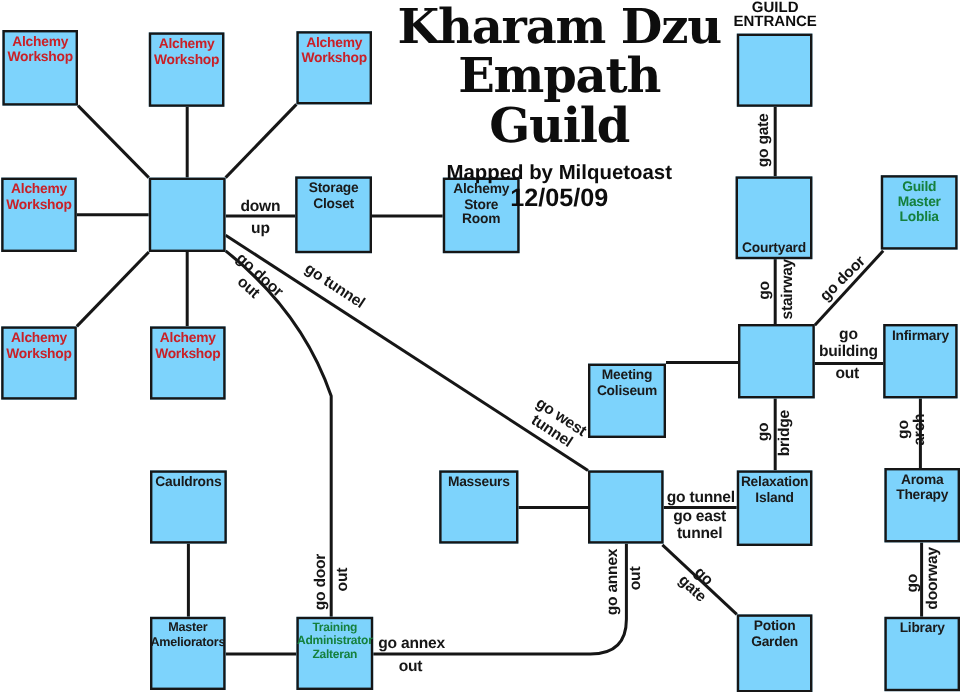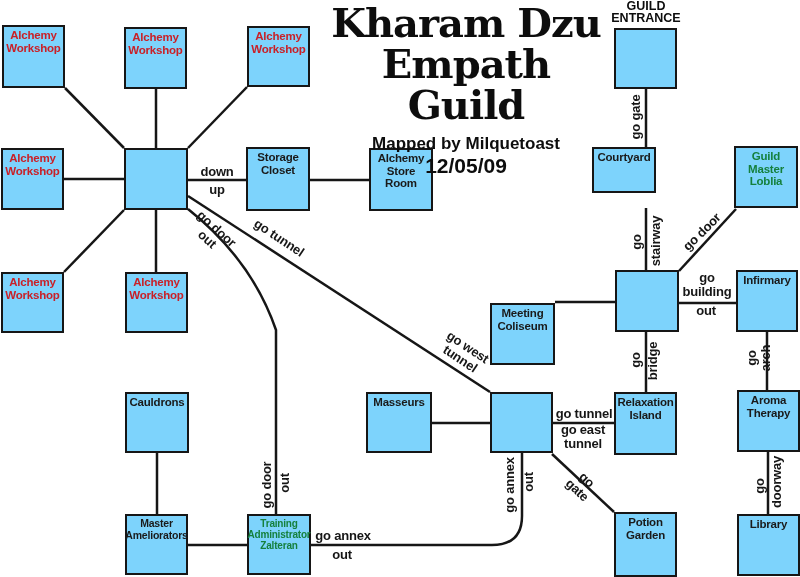--- a/index.html
+++ b/index.html
@@ -99,21 +99,21 @@
     </div>
     <div class="room" style="left: 1px; top: 272px; width: 63px; height: 61px;">
       <span class="room-label" style="color: rgb(201, 32, 39);">Alchemy
 Workshop</span>
     </div>
     <div class="room" style="left: 125px; top: 272px; width: 63px; height: 61px;">
       <span class="room-label" style="color: rgb(201, 32, 39);">Alchemy
 Workshop</span>
     </div>
     <div class="room" style="left: 614px; top: 28px; width: 63px; height: 61px;"></div>
-    <div class="room" style="left: 592px; top: 147px; width: 64px; height: 46px;">
+    <div class="room" style="left: 613px; top: 147px; width: 64px; height: 69px; align-items: flex-end;">
       <span class="room-label" style="color: rgb(26, 26, 26);">Courtyard</span>
     </div>
     <div class="room" style="left: 734px; top: 146px; width: 64px; height: 62px;">
       <span class="room-label" style="color: rgb(21, 128, 61);">Guild
 Master
 Loblia</span>
     </div>
     <div class="room" style="left: 490px; top: 271px; width: 65px; height: 62px; margin-top: 32px;">
       <span class="room-label" style="color: rgb(26, 26, 26);">Meeting
 Coliseum</span>

